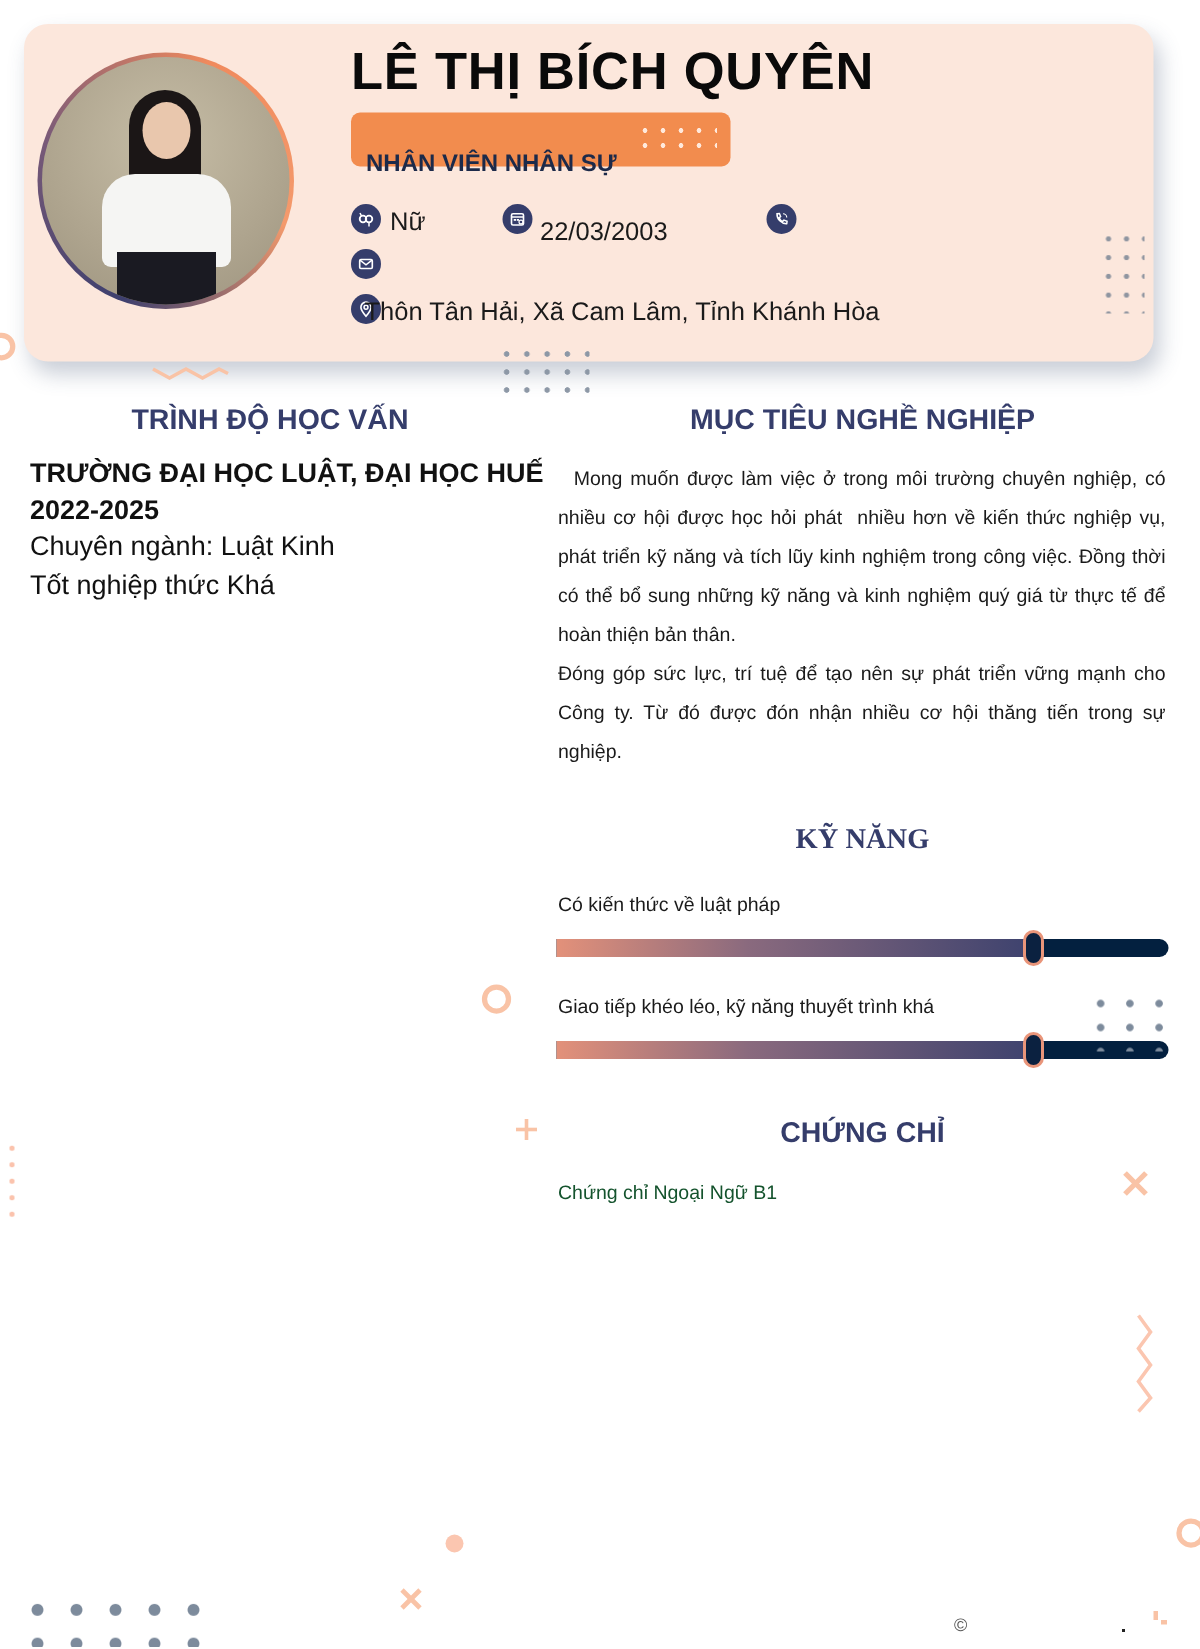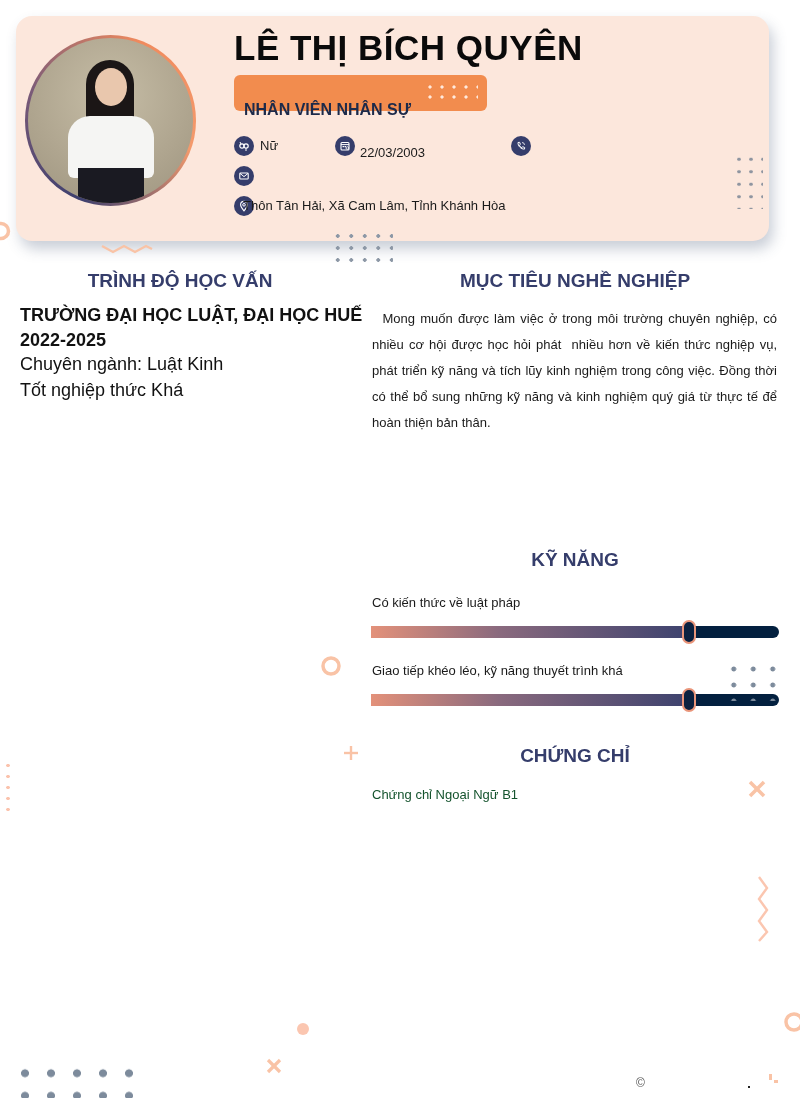--- a/index.html
+++ b/index.html
@@ -34,21 +34,21 @@
   .role-badge .label { position: absolute; left: 10px; top: 26px; font-size: 16px; font-weight: 700; color: #1c2a4a; }
   .role-badge .dots { position: absolute; left: 190px; top: 7px; width: 54px; height: 18px;
     background-image: radial-gradient(circle, #ffe9dc 1.4px, transparent 1.8px);
     background-size: 12px 10px; }
 
   .info-icon {
     position: absolute; width: 20px; height: 20px; border-radius: 50%; background: #353d6b;
     display: flex; align-items: center; justify-content: center;
   }
   .info-icon svg { width: 12px; height: 12px; }
-  .info-text { position: absolute; font-size: 13px; color: #1a1a1a; }
+  .info-text { position: absolute; font-size: 17px; color: #1a1a1a; }
 
   .section-title { position: absolute; font-size: 19px; font-weight: 700; color: #353d6b; text-align: center; }
 
   .edu-line { position: absolute; left: 20px; font-size: 18px; color: #111; }
   .edu-line.bold { font-weight: 700; }
 
   .objective {
     position: absolute; left: 372px; top: 306px; width: 405px;
     font-size: 13px; line-height: 26px; color: #1a1a1a; text-align: justify;
   }
@@ -143,23 +143,24 @@
 
 <div class="section-title" style="left:20px; top:270px; width:320px;">TRÌNH ĐỘ HỌC VẤN</div>
 <div class="edu-line bold" style="top:305px;">TRƯỜNG ĐẠI HỌC LUẬT, ĐẠI HỌC HUẾ</div>
 <div class="edu-line bold" style="top:330px;text-align:right;">2022-2025</div>
 <div class="edu-line" style="top:354px;">Chuyên ngành: Luật Kinh</div>
 <div class="edu-line" style="top:380px;">Tốt nghiệp thức Khá</div>
 
 <div class="section-title" style="left:372px; top:270px; width:406px;">MỤC TIÊU NGHỀ NGHIỆP</div>
 <div class="objective">
   <p style="white-space: pre-wrap;">  Mong muốn được làm việc ở trong môi trường chuyên nghiệp, có nhiều cơ hội được học hỏi phát  nhiều hơn về kiến thức nghiệp vụ, phát triển kỹ năng và tích lũy kinh nghiệm trong công việc. Đồng thời có thể bổ sung những kỹ năng và kinh nghiệm quý giá từ thực tế để hoàn thiện bản thân.</p>
-</div>
-
-<div class="section-title" style="left:372px; top:549px; width:406px;">KỸ NĂNG</div>
+  <p>Đóng góp sức lực, trí tuệ để tạo nên sự phát triển vững mạnh cho Công ty. Từ đó được đón nhận nhiều cơ hội thăng tiến trong sự nghiệp.</p>
+</div>
+
+<div class="section-title" style="left:372px; top:549px; width:406px;font-family:Liberation Serif, serif;">KỸ NĂNG</div>
 
 <div class="skill-label" style="top:595px;">Có kiến thức về luật pháp</div>
 <div class="skill-bar" style="top:626px;">
   <div class="skill-fill" style="width:318px;"></div>
   <div class="skill-knob" style="left:311px;"></div>
 </div>
 
 <div class="skill-label" style="top:663px;">Giao tiếp khéo léo, kỹ năng thuyết trình khá</div>
 <div class="skill-bar" style="top:694px;">
   <div class="skill-fill" style="width:318px;"></div>

